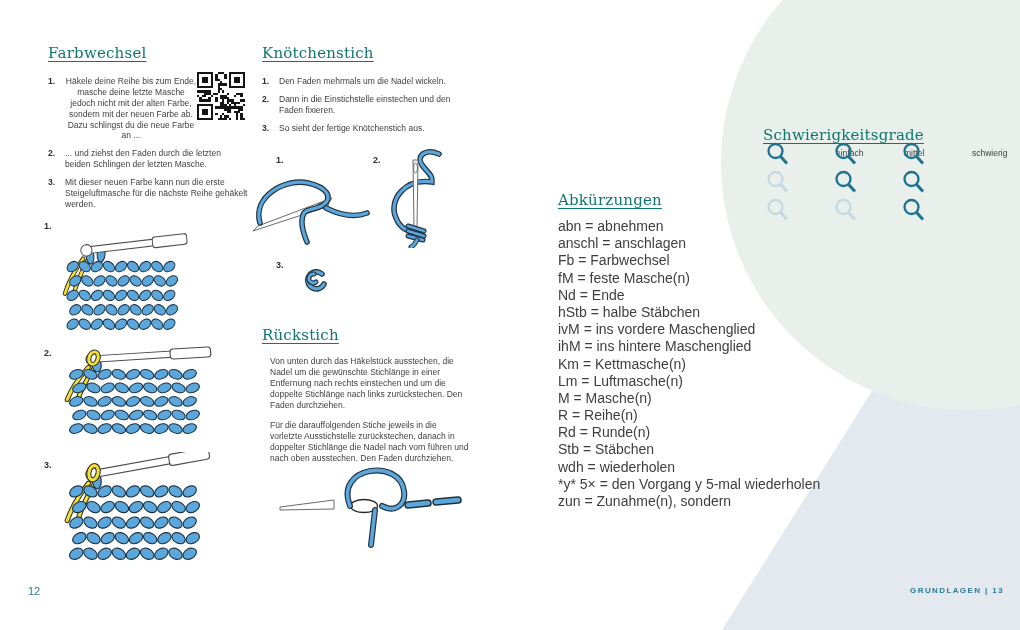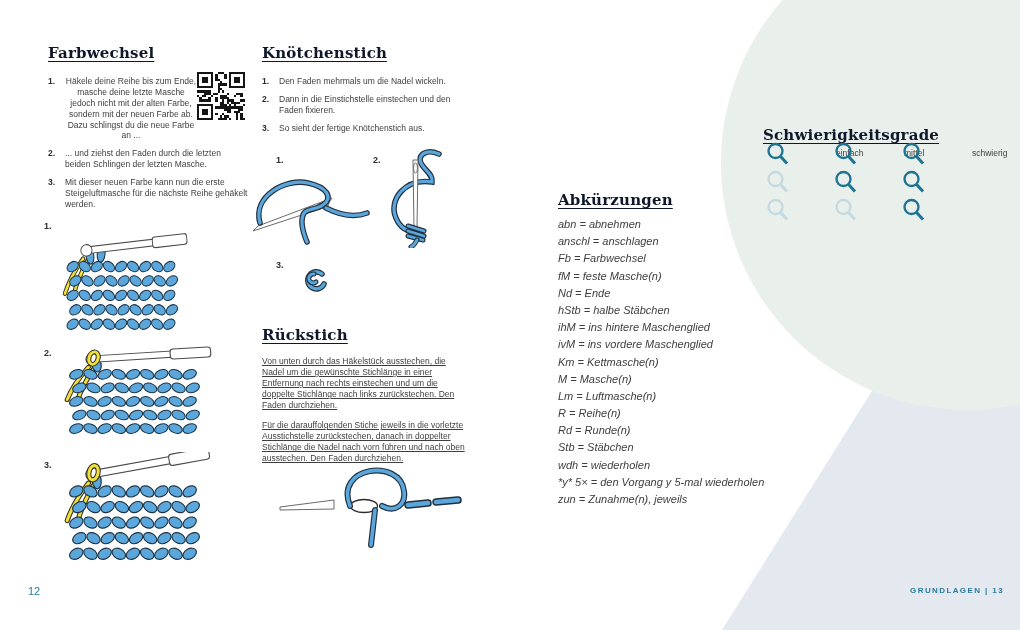--- a/index.html
+++ b/index.html
@@ -3,36 +3,36 @@
 <meta charset="utf-8">
 <style>
   html,body { margin:0; padding:0; background:#fff; }
   .page {
     position:relative; width:1020px; height:630px; background:#ffffff;
     overflow:hidden; font-family:"Liberation Sans", sans-serif; color:#3e3e3e;
   }
   .bg { position:absolute; left:0; top:0; width:1020px; height:630px; }
 
   .section-title {
-    position:absolute; font-family:"DejaVu Serif", serif; font-weight:700;
-    font-size:15px; color:#0f172a; letter-spacing:0.2px;
+    position:absolute; font-family:"DejaVu Serif", serif; font-weight:400;
+    font-size:15px; color:#0f766e; letter-spacing:0.2px;
     text-decoration:underline; text-underline-offset:3px; text-decoration-thickness:1px;
     white-space:nowrap;
   }
   .steps { position:absolute; display:flex; flex-direction:column; gap:7px;
            font-size:8.5px; line-height:1.28; }
   .step { display:flex; }
   .step .num { font-weight:bold; color:#2e2e2e; flex:0 0 17px; width:17px; }
   .paras { position:absolute; width:208px; font-size:8.5px; line-height:1.3; }
-  .paras p { margin:0 0 9px 0;text-decoration:underline; }
+  .paras p { margin:0 0 9px 8px; }
 
   .figlabel { position:absolute; font-size:9px; font-weight:bold; color:#2e2e2e; }
   .fig { position:absolute; }
 
-  .abbr { position:absolute; font-size:11px;font-style:italic; }
+  .abbr { position:absolute; font-size:14px; }
   .abbr-item { height:17.2px; white-space:nowrap; }
 
   .diff-grid { position:absolute; display:flex; }
   .diff-col { position:relative; width:68px; display:flex; flex-direction:column; gap:3px; }
   .diff-label { position:absolute; left:29px; top:6px; font-size:8.5px; color:#3e3e3e; white-space:nowrap;margin-left:41px; }
   .loupe { display:block; }
 
   .qr { position:absolute; left:197px; top:72px; }
 
   .footer-left { position:absolute; left:28px; top:585px; font-size:11px; color:#2b7b9b; }
@@ -448,31 +448,31 @@
 
   <div class="section-title" style="left:558px; top:191px;">Abkürzungen</div>
 
   <div class="abbr" style="left:558px; top:218px;">
       <div class="abbr-item">abn = abnehmen</div>
       <div class="abbr-item">anschl = anschlagen</div>
       <div class="abbr-item">Fb = Farbwechsel</div>
       <div class="abbr-item">fM = feste Masche(n)</div>
       <div class="abbr-item">Nd = Ende</div>
       <div class="abbr-item">hStb = halbe Stäbchen</div>
+      <div class="abbr-item">ivM = ins vordere Maschenglied</div>
       <div class="abbr-item">ihM = ins hintere Maschenglied</div>
-      <div class="abbr-item">ivM = ins vordere Maschenglied</div>
       <div class="abbr-item">Km = Kettmasche(n)</div>
+      <div class="abbr-item">Lm = Luftmasche(n)</div>
       <div class="abbr-item">M = Masche(n)</div>
-      <div class="abbr-item">Lm = Luftmasche(n)</div>
       <div class="abbr-item">R = Reihe(n)</div>
       <div class="abbr-item">Rd = Runde(n)</div>
       <div class="abbr-item">Stb = Stäbchen</div>
       <div class="abbr-item">wdh = wiederholen</div>
       <div class="abbr-item">*y* 5× = den Vorgang y 5-mal wiederholen</div>
-      <div class="abbr-item">zun = Zunahme(n), jeweils</div>
+      <div class="abbr-item">zun = Zunahme(n), sondern</div>
     </div>
 
   <div class="section-title" style="left:763px; top:114px;margin-top:12px;">Schwierigkeitsgrade</div>
 
   <div class="diff-grid" style="left:766px; top:142px;">
       <div class="diff-col">
         <svg class="loupe" width="24" height="25" viewBox="0 0 24 25">
     <circle cx="9.5" cy="9" r="7" fill="none" stroke="#1e7292" stroke-width="2.3"></circle>
     <line x1="14.6" y1="14.4" x2="21" y2="21.5" stroke="#1e7292" stroke-width="3"></line>
         </svg>

